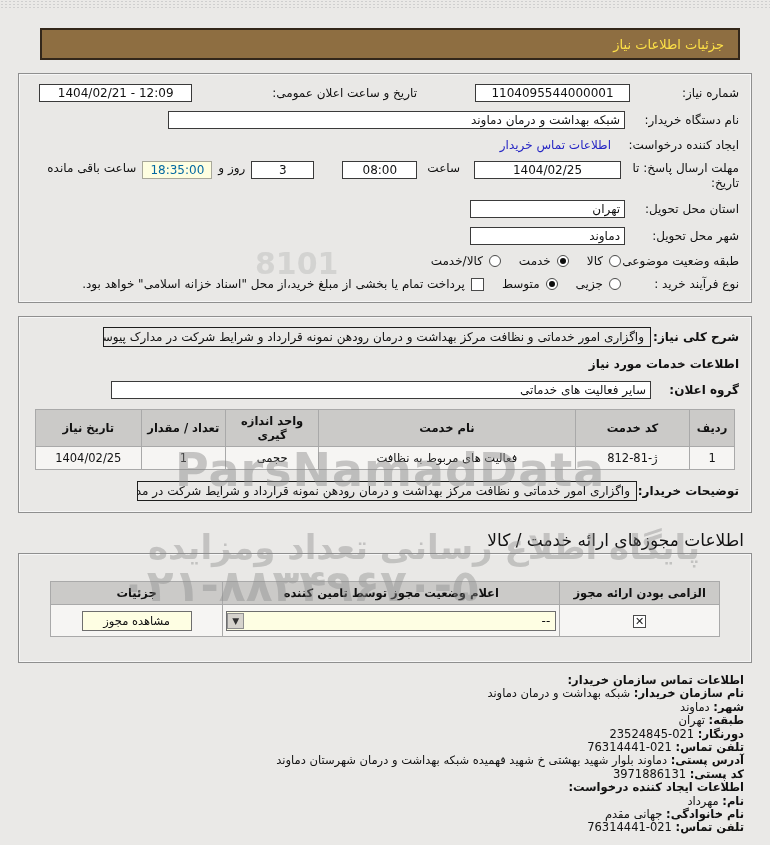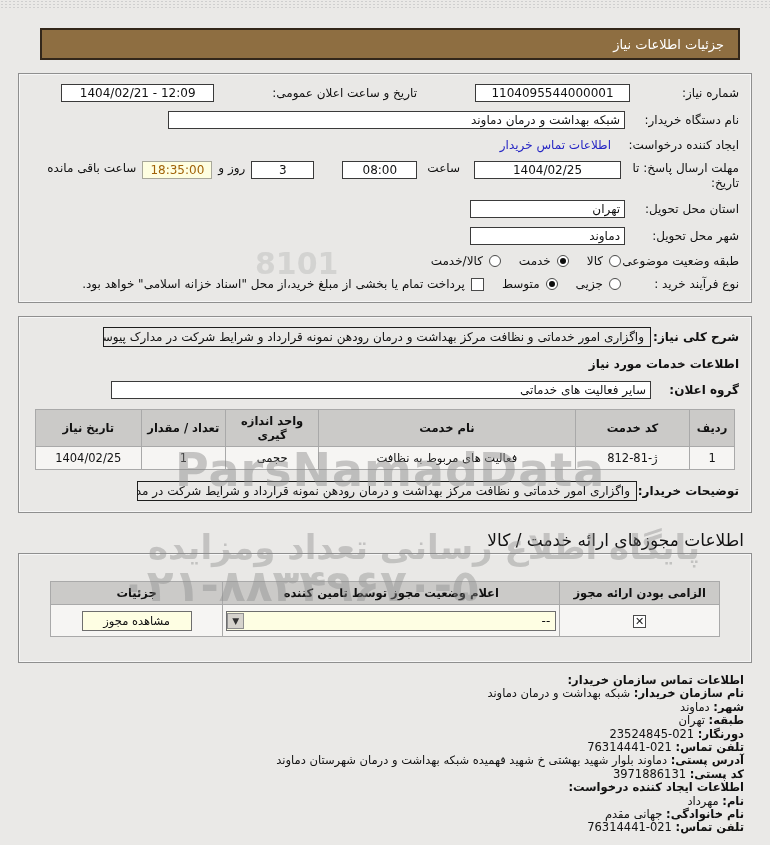--- a/index.html
+++ b/index.html
@@ -12,41 +12,41 @@
   .texture{
     position:absolute; top:0; left:0; right:0; height:9px;
     background-image:radial-gradient(#cfcfcf 1px, transparent 1px);
     background-size:4px 3px;
   }
   
   .title-bar{
     margin:28px 30px 0 40px; height:32px;
     background:#8E6E41; border:2px solid #33271a;
     display:flex; align-items:center; padding:0 14px;
-    color:#ffffff; font-size:13px;
+    color:#fde047; font-size:13px;
   }
   
   .panel{
     margin:13px 18px 0 18px; border:1px solid #8f8f8f;
     background:#E9E8E6; box-shadow:inset 0 0 0 1px #f6f6f6;
   }
   .panel-inner{ padding:10px 12px 11px 12px; }
   .frow{ display:flex; align-items:center; margin-bottom:9px; font-size:12px; }
   .frow:last-child{ margin-bottom:0; }
   .lbl{ color:#111; white-space:nowrap; }
   .b{ font-weight:bold; }
   .inp{
     background:#fff; border:1px solid #3a3a3a; height:18px;
     display:flex; align-items:center; padding:0 4px; font-size:12px;
     overflow:hidden; white-space:nowrap;
   }
   .inp.center{ justify-content:center; }
   .ltr{ direction:ltr; unicode-bidi:isolate; }
   .yellow{
-    background:#FEFEE0; border:1px solid #a8a89a; color:#a16207;
+    background:#FEFEE0; border:1px solid #a8a89a; color:#0369a1;
   }
   a.link{ color:#2626C4; text-decoration:none; font-size:12px; white-space:nowrap; }
   
   .radio{
     width:12px; height:12px; border:1px solid #4a4a4a; border-radius:50%;
     background:#fff; display:inline-block; flex:0 0 auto;
   }
   .radio.on{ position:relative; }
   .radio.on::after{
     content:''; position:absolute; width:6px; height:6px; background:#0d0d0d;
@@ -84,21 +84,21 @@
   .contact .row{ white-space:nowrap; }
   
   .wm{ position:absolute; pointer-events:none; color:#8a8a8a; z-index:6; }
   .wm-brand{ top:443px; left:175px; font-size:46px; font-weight:bold; opacity:.45; letter-spacing:1px; }
   .wm-tag{ top:527px; right:70px; font-size:34px; font-weight:bold; opacity:.40; }
   .wm-phone{ top:560px; left:120px; font-size:44px; font-weight:bold; opacity:.40; }
   .wm-d1{ top:246px; left:255px; font-size:30px; font-weight:bold; opacity:.22; }
   .wm-d2{ top:282px; left:255px; font-size:30px; font-weight:bold; opacity:.22; }
   
   .w-needno{ width:155px; margin-right:52px; }
-  .w-announce{ width:153px; margin-right:58px; } 
+  .w-announce{ width:153px; margin-right:80px; } 
   .lbl-fixed{ width:114px; }
   .w-wide1{ width:457px; }
   .w-wide2{ width:392px; }
   .w-date{ width:147px; }
   .w-time{ width:75px; margin-right:10px;text-align:center; }
   .w-days{ width:63px; margin-right:28px; }
   .w-remain{ width:70px; margin-right:6px; }
   .w-city{ width:155px; }
   .gap14{ margin-right:14px; } .gap6{ margin-right:6px; } .gap18{ margin-right:18px; }
   .desc-box{

